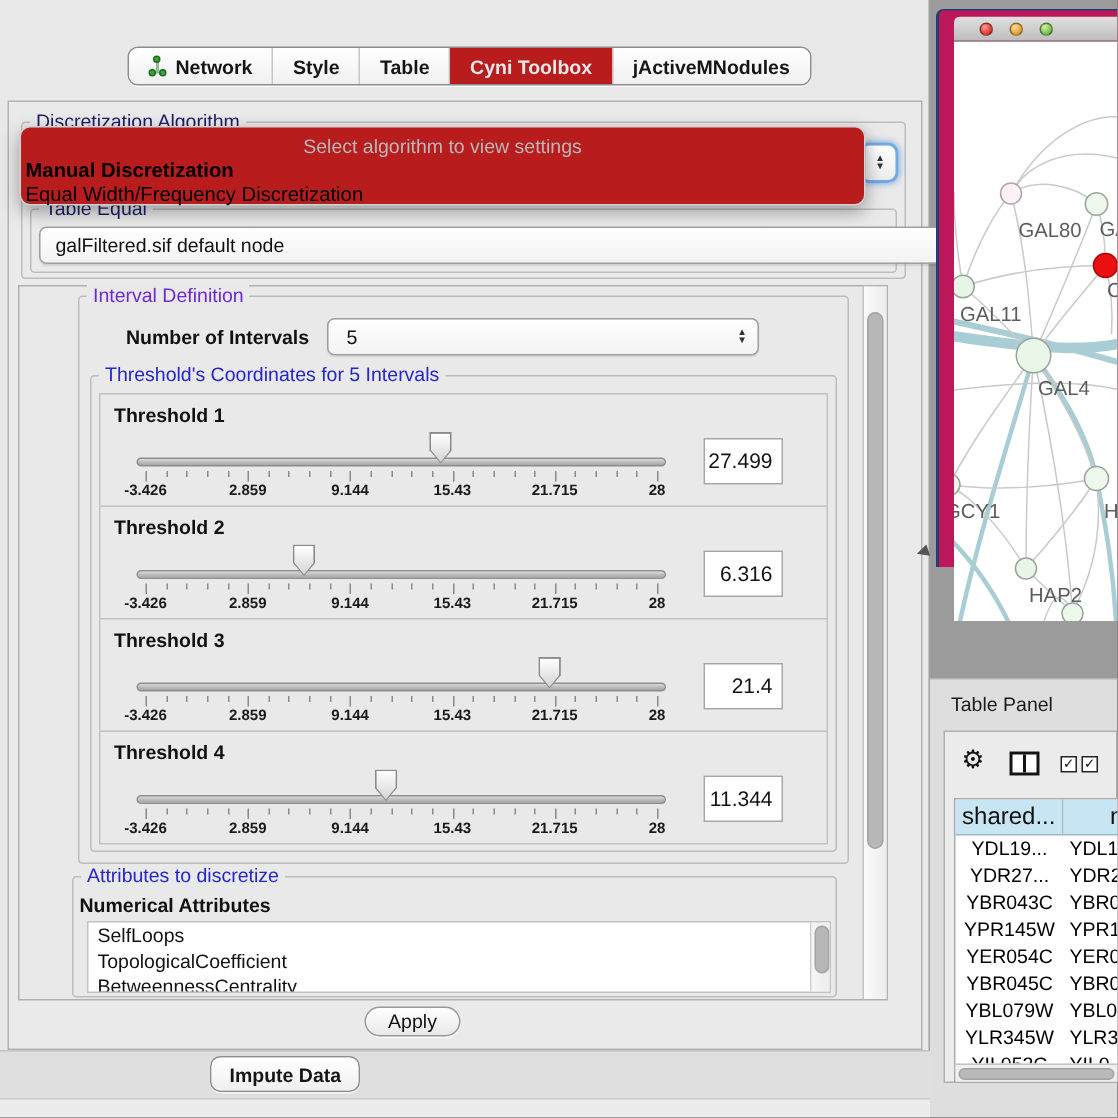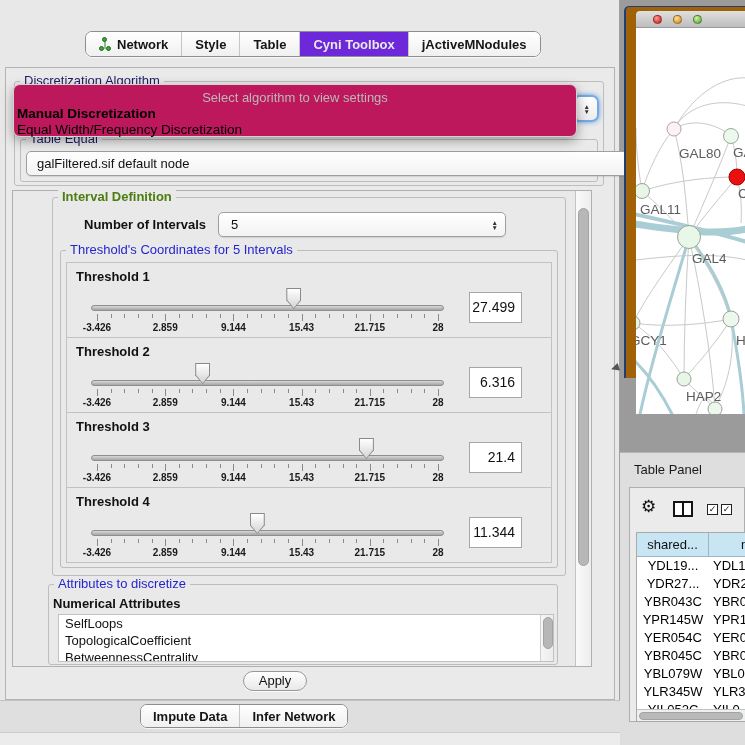--- a/index.html
+++ b/index.html
@@ -18,41 +18,41 @@
                  background:linear-gradient(#efefef,#e2e2e2); border-bottom:1px solid #bdbdbd; }
   #cp-title { position:absolute; left:8px; top:0; line-height:22px; font-size:13px; color:#1a1a1a; }
   #float-icon { position:absolute; left:592px; top:6px; width:10px; height:10px; border:1.5px solid #333; background:transparent; }
   #close-icon { position:absolute; left:607px; top:2px; font-size:13px; font-weight:bold; color:#222; line-height:18px; }
 
   .segbar { position:absolute; display:flex; height:26px; border:1px solid #8d8d8d; border-radius:7px;
             overflow:hidden; background:#fbfbfb; box-shadow:0 1px 0 rgba(255,255,255,.7); }
   .seg { display:flex; align-items:center; gap:5px; padding:0 13px; font-size:13px; font-weight:bold;
          color:#151515; border-right:1px solid #c6c6c6; background:linear-gradient(#ffffff,#f0f0f0); white-space:nowrap; }
   .seg:last-child { border-right:none;justify-content:flex-end; }
-  .seg.sel { background:#6d28d9; color:#e9e9e9; }
+  .seg.sel { background:#b91c1c; color:#e9e9e9; }
   .segbar.small { height:24px; }
   .segbar.small .seg { padding:0 12px; }
 
   #outer-panel { position:absolute; left:5px; top:67px; width:610px; height:633px;
                  background:#eaeaea; border:1px solid #b3b3b3; }
 
   .group { position:absolute; border:1px solid #bdbdbd; border-radius:3px; }
   .glabel { position:absolute; font-size:13px; line-height:14px; padding:0 4px; background:#eaeaea; white-space:nowrap; }
   .glabel.navy { color:#1c1c66; }
-  .glabel.green { color:#4d7c0f;font-weight:bold; }
+  .glabel.green { color:#6d28d9; }
   .glabel.blue { color:#2525cf; }
 
   .combo { position:absolute; background:linear-gradient(#ffffff,#f3f3f3); border:1px solid #9f9f9f;
            border-radius:5px; font-size:13px; color:#111; display:flex; align-items:center;
            padding:0 24px 0 10px; box-shadow:0 1px 1px rgba(0,0,0,.10); }
   .arrows { position:absolute; right:7px; top:50%; transform:translateY(-50%);
             display:flex; flex-direction:column; align-items:center; font-size:6.5px; line-height:5.5px; color:#333; }
 
   
-  #algo-popup { position:absolute; left:13px; top:84px; width:564px; height:53px; background:#be185d;
+  #algo-popup { position:absolute; left:13px; top:84px; width:564px; height:53px; background:#b91c1c;
                 border:1px solid #d2d2d2; border-radius:7px; box-shadow:0 4px 12px rgba(0,0,0,.35); z-index:50; }
   #popup-prompt { position:absolute; left:0; top:5px; width:100%; text-align:center; font-size:13px; color:#b9b9b9; }
   #popup-opt1 { position:absolute; left:3px; top:21px; font-size:13.5px; font-weight:bold; color:#000; white-space:nowrap; }
   #popup-opt2 { position:absolute; left:3px; top:37px; font-size:13.5px; color:#000; white-space:nowrap; }
 
   #hidden-combo-stepper { position:absolute; left:575px; top:95px; width:24px; height:27px; z-index:40;
                 background:linear-gradient(#ffffff,#ececec); border:2px solid #74a9e3;
                 border-radius:4px 7px 7px 4px; box-shadow:0 0 5px rgba(90,150,220,.95); }
 
   
@@ -91,21 +91,21 @@
                text-align:center; line-height:18px; box-shadow:0 1px 0 rgba(255,255,255,.8); }
 
   #cp-footer1 { position:absolute; left:0; top:700px; width:620px; height:32px; background:#dfdfdf; border-top:1px solid #c2c2c2;}
   #cp-footer2 { position:absolute; left:0; top:732px; width:620px; height:13px; background:#ececec; border-top:1px solid #cccccc;}
 
   #mouse-cursor { position:absolute; left:611px; top:364px; width:0; height:0;
                   border-top:4px solid transparent; border-bottom:4px solid transparent;
                   border-right:8px solid #555; transform:rotate(-18deg); }
 
   
-  #netwin { position:absolute; left:624px; top:6px; width:121px; height:372px; background:#a16207;
+  #netwin { position:absolute; left:624px; top:6px; width:121px; height:372px; background:#be185d;
             border-left:2px solid #203e72; border-top:1px solid #203e72; border-radius:5px 0 0 0; }
   #net-titlebar { position:absolute; left:10px; top:4px; width:111px; height:17px;
                   background:linear-gradient(#e0e0e0,#bdbdbd); border-bottom:1px solid #9a9a9a; border-radius:4px 0 0 0; }
   .traffic { position:absolute; top:4px; width:9px; height:9px; border-radius:50%; border:1px solid rgba(0,0,0,.35); }
   #light-red { left:17px; background:radial-gradient(circle at 35% 30%, #ff9d98, #df453e 60%, #b02a26); }
   #light-yellow { left:37px; background:radial-gradient(circle at 35% 30%, #ffe2a0, #e8a73c 60%, #bd7f1f); }
   #light-green { left:57px; background:radial-gradient(circle at 35% 30%, #d2f2ae, #7fc355 60%, #579231); }
   #net-canvas { position:absolute; left:10px; top:21px; width:111px; height:386px; background:#ffffff; overflow:hidden; }
   #netsvg { display:block; }
   #netsvg text { font-family:"Liberation Sans", sans-serif; font-size:13.5px; fill:#5c5c5c; }
@@ -117,21 +117,21 @@
   #gear-icon { position:absolute; left:11px; top:10px; font-size:17px; line-height:18px; color:#111; }
   #cols-icon { position:absolute; left:43px; top:13px; width:20px; height:16px; border:2px solid #141414; background:#fff; }
   #cols-icon .mid { position:absolute; left:50%; top:0; width:2px; height:100%; background:#141414; transform:translateX(-50%); }
   .chk { position:absolute; top:16px; width:11px; height:11px; border:1.5px solid #222; background:#fff;
          font-size:9px; line-height:9px; text-align:center; color:#111; }
   #chk1 { left:77px; } #chk2 { left:91px; }
 
   #tp-table { position:absolute; left:6px; top:44px; width:119px; height:190px; border:1px solid #a9a9a9; background:#fff; overflow:hidden; }
   .hrow { position:absolute; left:0; top:0; width:200px; height:24px; }
   .hcell { position:absolute; top:0; height:24px; background:#c7e5f2; border-right:1px solid #9fb6c2;
-           border-bottom:1px solid #9fb6c2; font-size:13px; color:#111; text-align:center; line-height:24px; }
+           border-bottom:1px solid #9fb6c2; font-size:16px; color:#111; text-align:center; line-height:24px; }
   #hc1 { left:0; width:72px; } #hc2 { left:72px; width:72px; }
   #trows { position:absolute; left:0; top:24px; width:200px; height:152px; overflow:hidden; }
   .trow { position:relative; width:200px; height:18px; background:#fff; }
   .tc1 { position:absolute; left:0; top:0; width:72px; text-align:center; font-size:13px; color:#000; line-height:18px; }
   .tc2 { position:absolute; left:76px; top:0; font-size:13px; color:#000; line-height:18px; white-space:nowrap; }
   #hscroll { position:absolute; left:0; top:176px; width:119px; height:13px; background:#eef0f0; border-top:1px solid #c2c2c2; }
   #hthumb { position:absolute; left:2px; top:2px; width:104px; height:8px; border-radius:4px; background:#b9b9b9; border:1px solid #a2a2a2; }
 
   
   #network-icon { width:13px; height:15px; position:relative; display:inline-block; }
@@ -389,23 +389,20 @@
     </div>
 
     <div id="apply-btn">Apply</div>
 
     <div id="cp-footer1"></div>
     <div id="cp-footer2"></div>
 
     <div class="segbar small" style="left:140px; top:704px;">
       <div class="seg">
           <span>Impute Data</span>
-        </div>
-      <div class="seg">
-          <span>Infer Network</span>
         </div>
     </div>
 
     <div id="algo-popup">
       <div id="popup-prompt">Select algorithm to view settings</div>
       <div id="popup-opt1">Manual Discretization</div>
       <div id="popup-opt2">Equal Width/Frequency Discretization</div>
     </div>
 
     <div id="mouse-cursor"></div>

